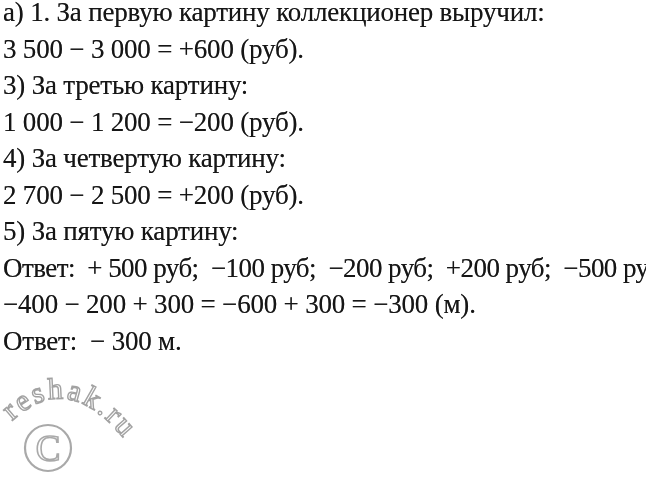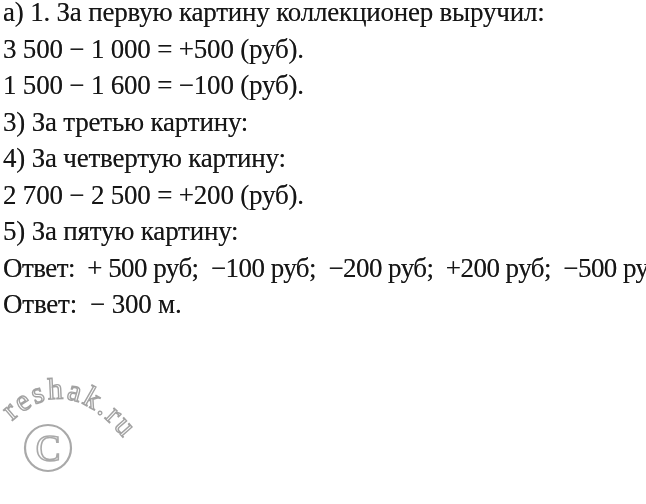--- a/index.html
+++ b/index.html
@@ -43,27 +43,28 @@
   }
   .watermark text {
     font-family: "Liberation Serif", "DejaVu Serif", serif;
   }
 </style>
 </head>
 <body>
 
 <div class="doc">
   <div class="line">а) 1. За первую картину коллекционер выручил:</div>
-  <div class="line">3 500 − 1 000 = +500 (руб).</div>
-  <div class="line">1 500 − 1 600 = −100 (руб).</div>
+  <div class="line">3 500 − 3 000 = +600 (руб).</div>
   <div class="line">3) За третью картину:</div>
+  <div class="line">1 000 − 1 200 = −200 (руб).</div>
   <div class="line">4) За четвертую картину:</div>
   <div class="line">2 700 − 2 500 = +200 (руб).</div>
   <div class="line">5) За пятую картину:</div>
   <div class="line answer-wide">Ответ:  + 500 руб;  −100 руб;  −200 руб;  +200 руб;  −500 руб.</div>
+  <div class="line">−400 − 200 + 300 = −600 + 300 = −300 (м).</div>
   <div class="line">Ответ:  − 300 м.</div>
 </div>
 
 <svg class="watermark" width="175" height="168" viewBox="0 0 175 168" aria-hidden="true">
   <defs>
     <path id="wm-arc" d="M 2 96 Q 72 14 146 134" fill="none"></path>
   </defs>
   <g>
     <circle cx="48" cy="112" r="23" fill="rgba(255,255,255,0.45)" stroke="#a5a5a5" stroke-width="2.2"></circle>
     <text x="48" y="125" text-anchor="middle" font-size="37" fill="rgba(255,255,255,0.45)" stroke="#a5a5a5" stroke-width="1.6">C</text>

